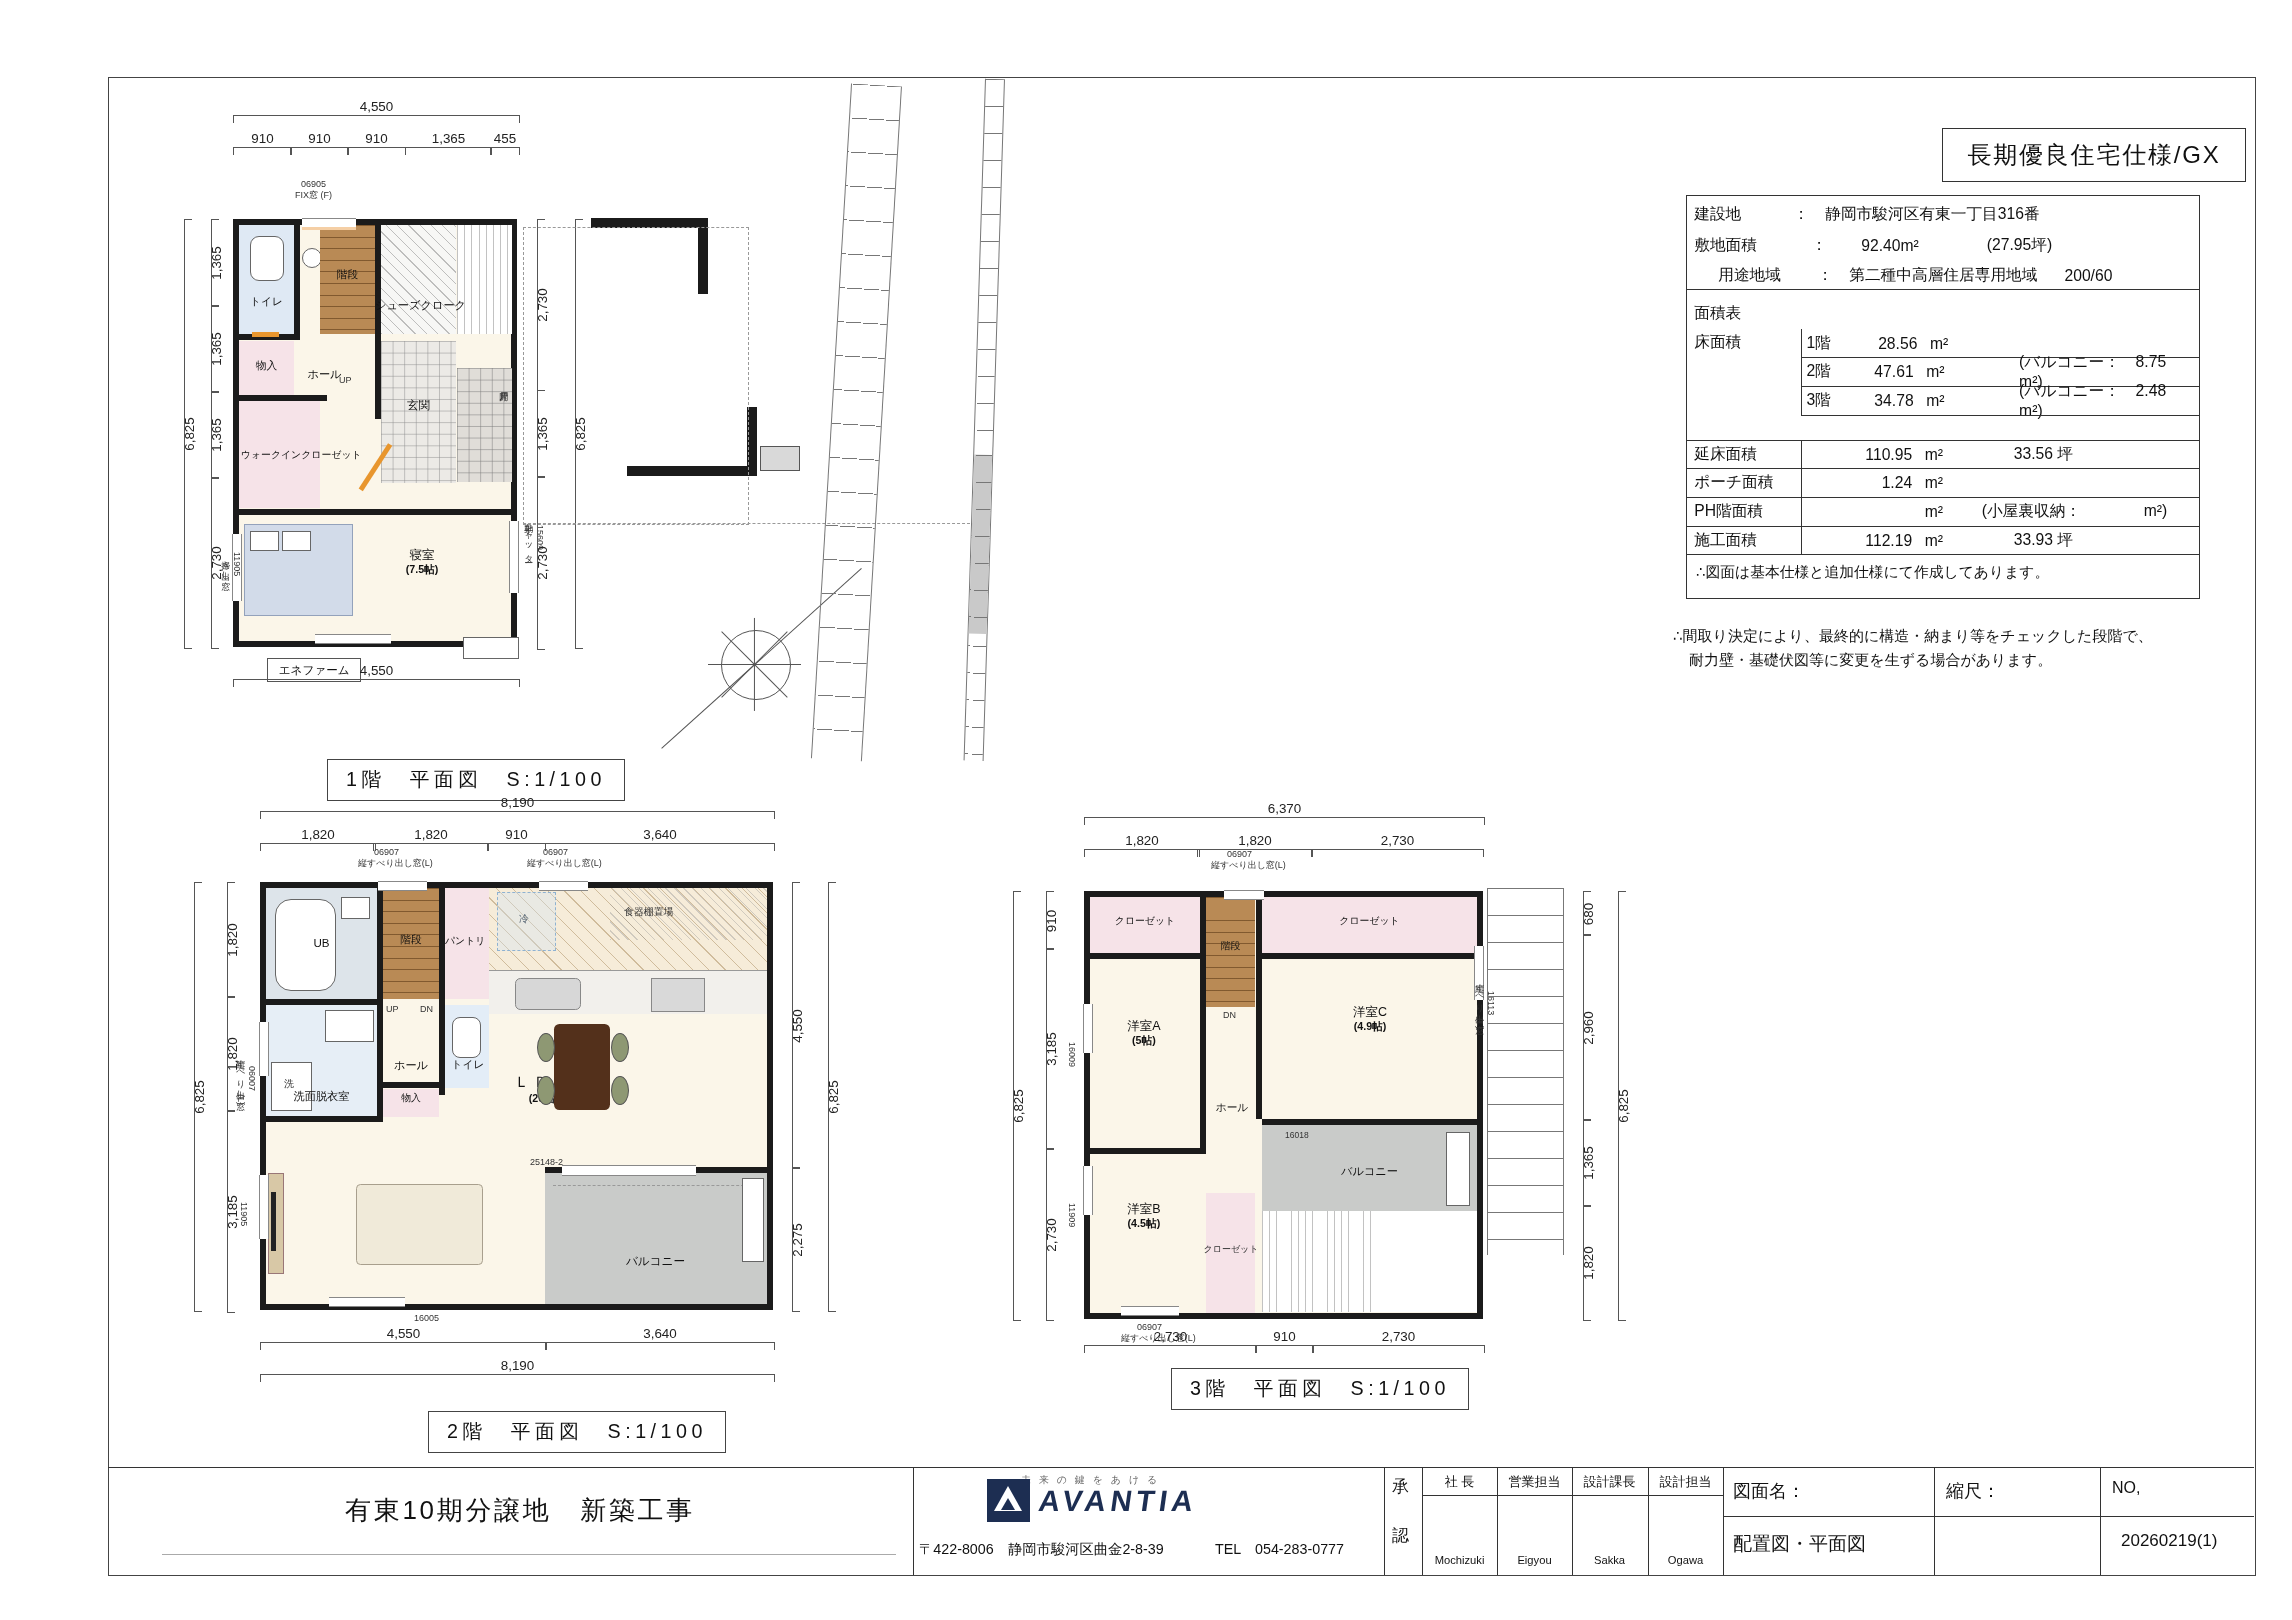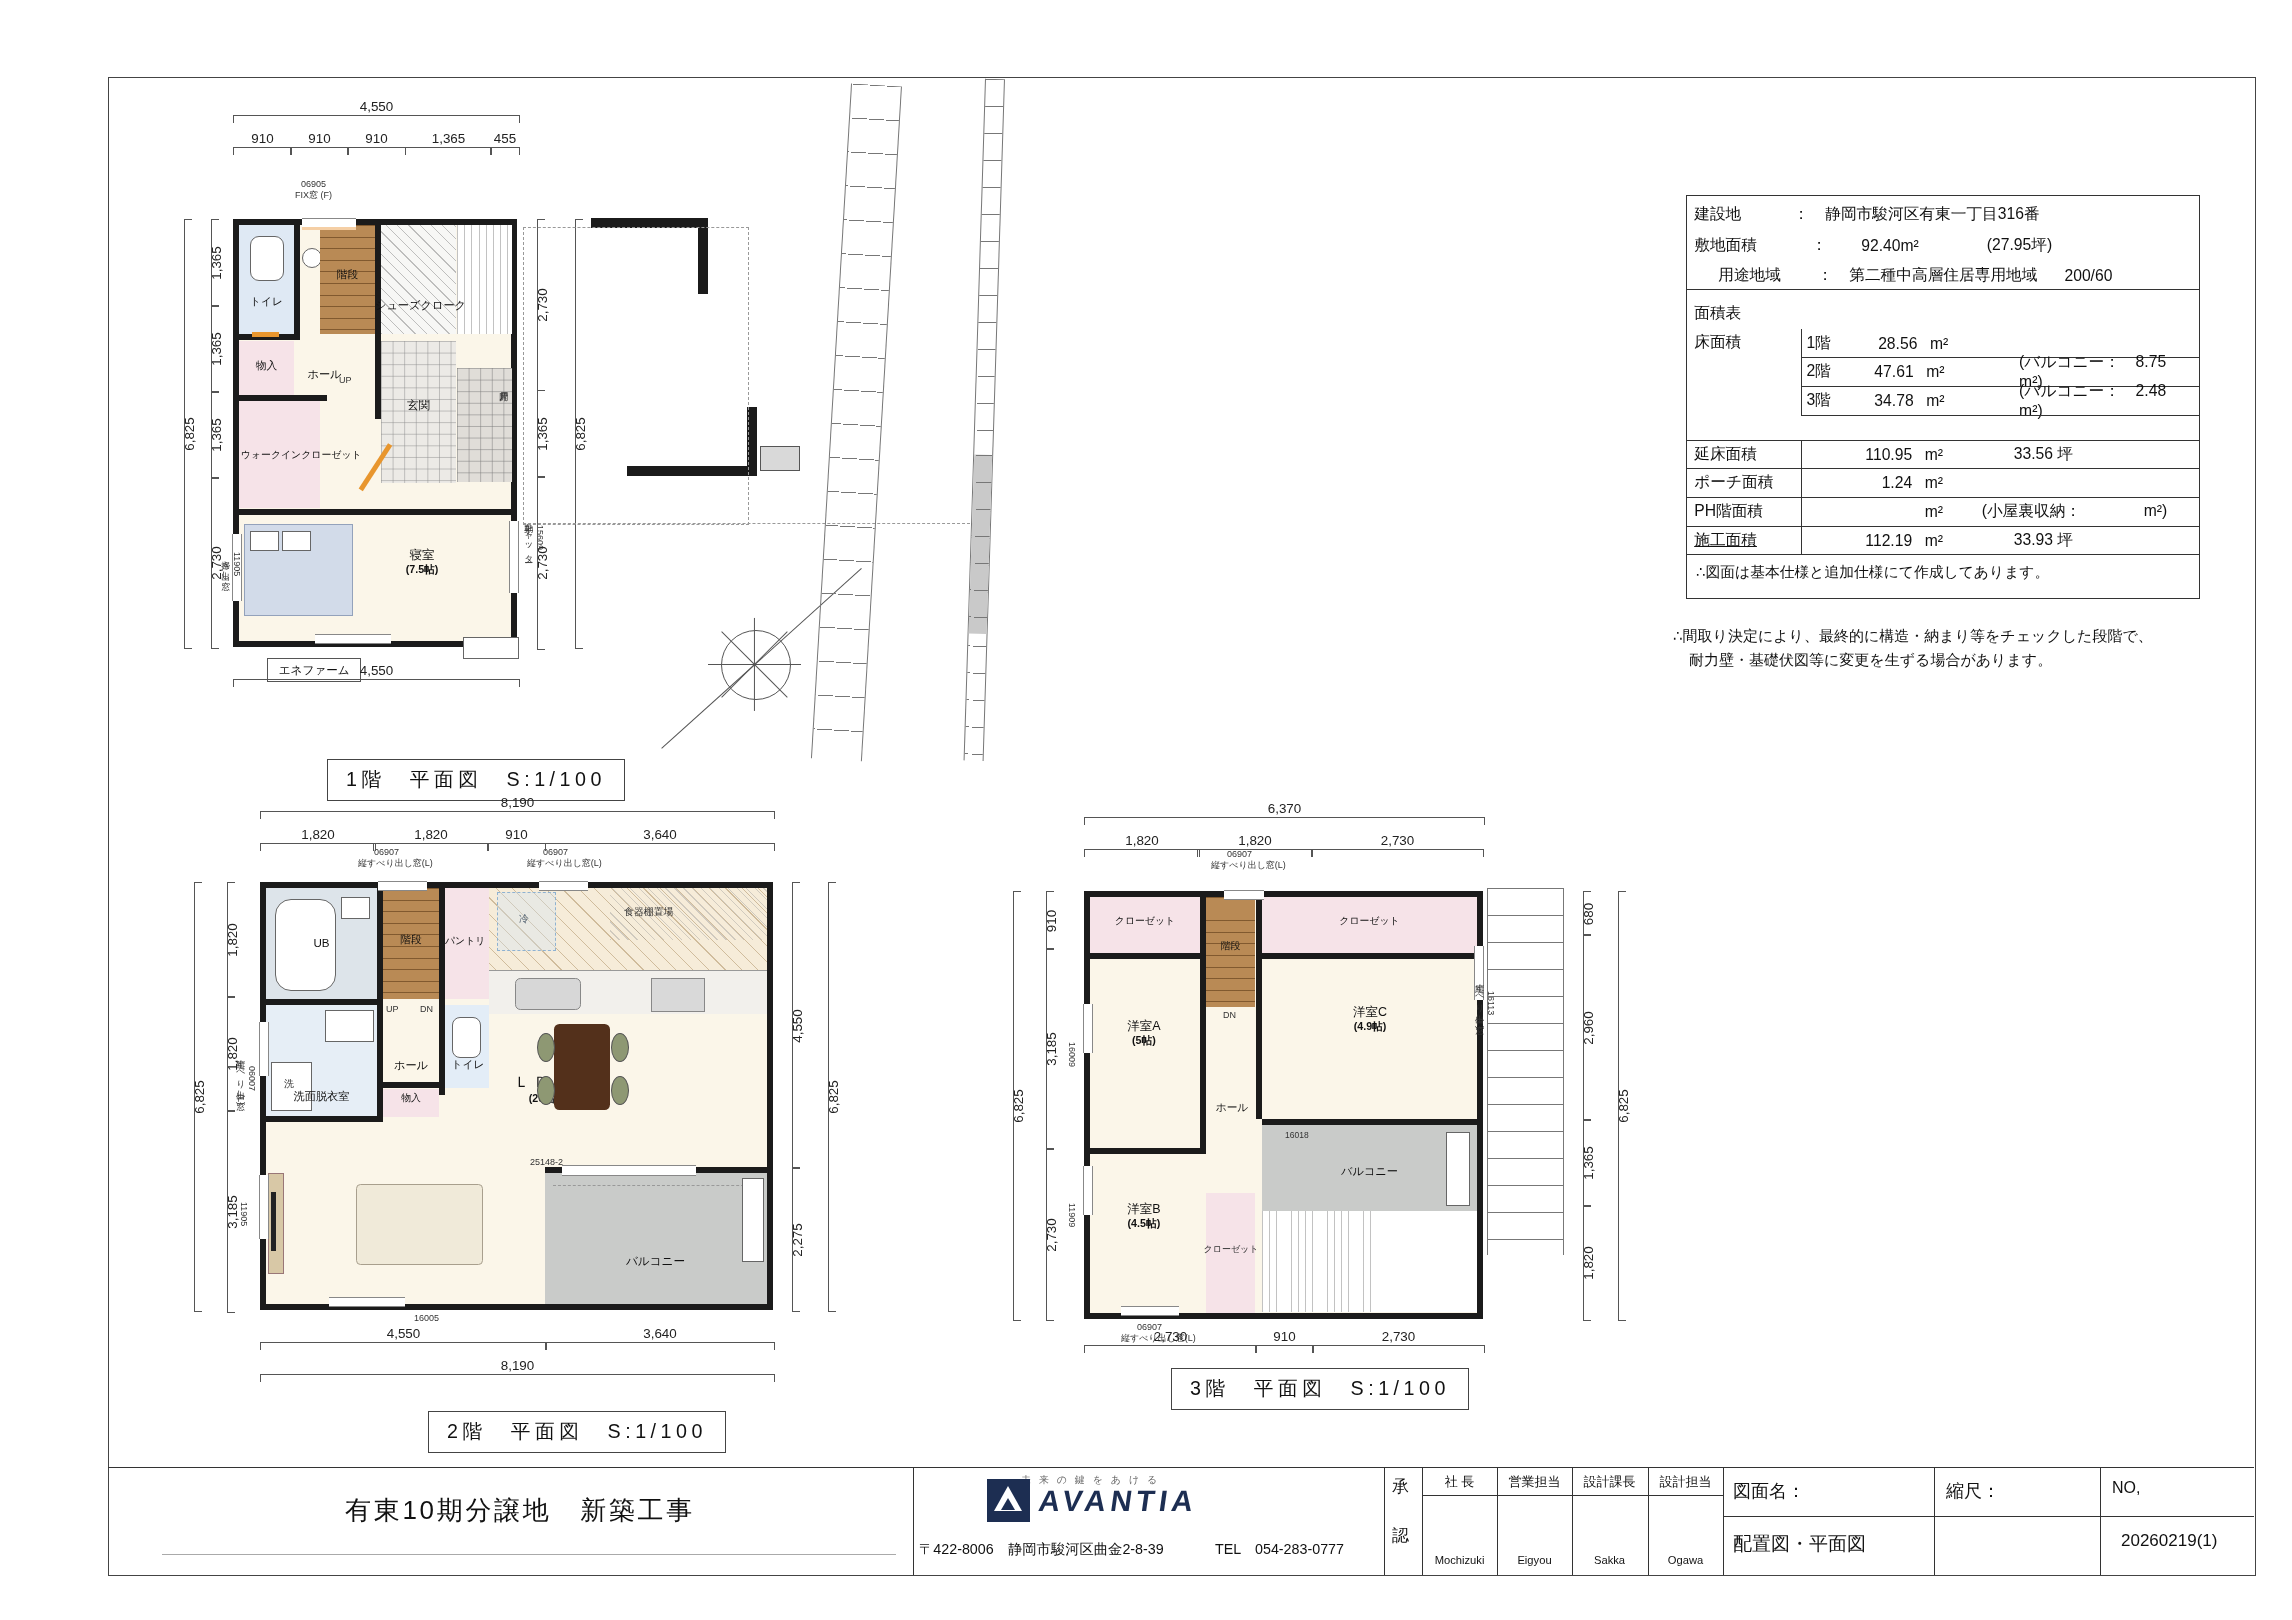--- a/index.html
+++ b/index.html
@@ -47,20 +47,21 @@
   .tbk{position:absolute;font-size:13px;text-align:center;}
   .orange{position:absolute;background:#e8962e;}
   .spoke{position:absolute;background:#555;height:0.9px;}
 </style>
 </head>
 <body>
 
 <div class="page">
   <div class="frame" style="left:108px;top:77px;width:2146px;height:1497px;"></div>
 
+  <div class="abs" style="left:1942px;top:128px;width:302px;height:52px;border:0.9px solid #333;line-height:52px;text-align:center;font-size:24px;letter-spacing:1.8px;">長期優良住宅仕様/GX</div>
 
   <div class="tbl" style="left:1686px;top:195px;width:512px;height:402px;">
     <div class="trow" style="top:5.4px;height:27px;">
       <span style="width:99px;padding-left:7.2px;">建設地</span>
       <span style="width:32px;">：</span>
       <span>静岡市駿河区有東一丁目316番</span>
       <span style="margin-left:30px;"></span>
     </div>
     <div class="trow" style="top:36px;height:27px;gap:18px;">
       <span style="width:99px;padding-left:7.2px;">敷地面積</span>
@@ -119,21 +120,21 @@
     </div>
     <div class="hl" style="left:0;right:0;top:301px;"></div>
     <div class="trow" style="top:301px;height:29px;">
       <span style="width:119px;padding-left:7.2px;">PH階面積</span>
       <span class="num" style="width:99px;"></span>
       <span style="margin-left:12.5px;width:30px;">m²</span>
       <span style="margin-left:27px;">(小屋裏収納：　　　　m²)</span>
     </div>
     <div class="hl" style="left:0;right:0;top:330px;"></div>
     <div class="trow" style="top:330px;height:29px;">
-      <span style="width:119px;padding-left:7.2px;text-decoration:underline;">施工面積</span>
+      <span style="width:119px;padding-left:7.2px;">施工面積</span>
       <span class="num" style="width:99px;">112.19</span>
       <span style="margin-left:12.5px;width:30px;">m²</span>
       <span style="margin-left:59px;">33.93 坪</span>
     </div>
     <div class="hl" style="left:0;right:0;top:358px;"></div>
     <div class="abs" style="left:9px;top:367px;font-size:14.8px;">∴図面は基本仕様と追加仕様にて作成してあります。</div>
   </div>
 
   <div class="abs" style="left:1673px;top:627px;font-size:15px;">∴間取り決定により、最終的に構造・納まり等をチェックした段階で、</div>
   <div class="abs" style="left:1689px;top:651px;font-size:15px;">耐力壁・基礎伏図等に変更を生ずる場合があります。</div>

